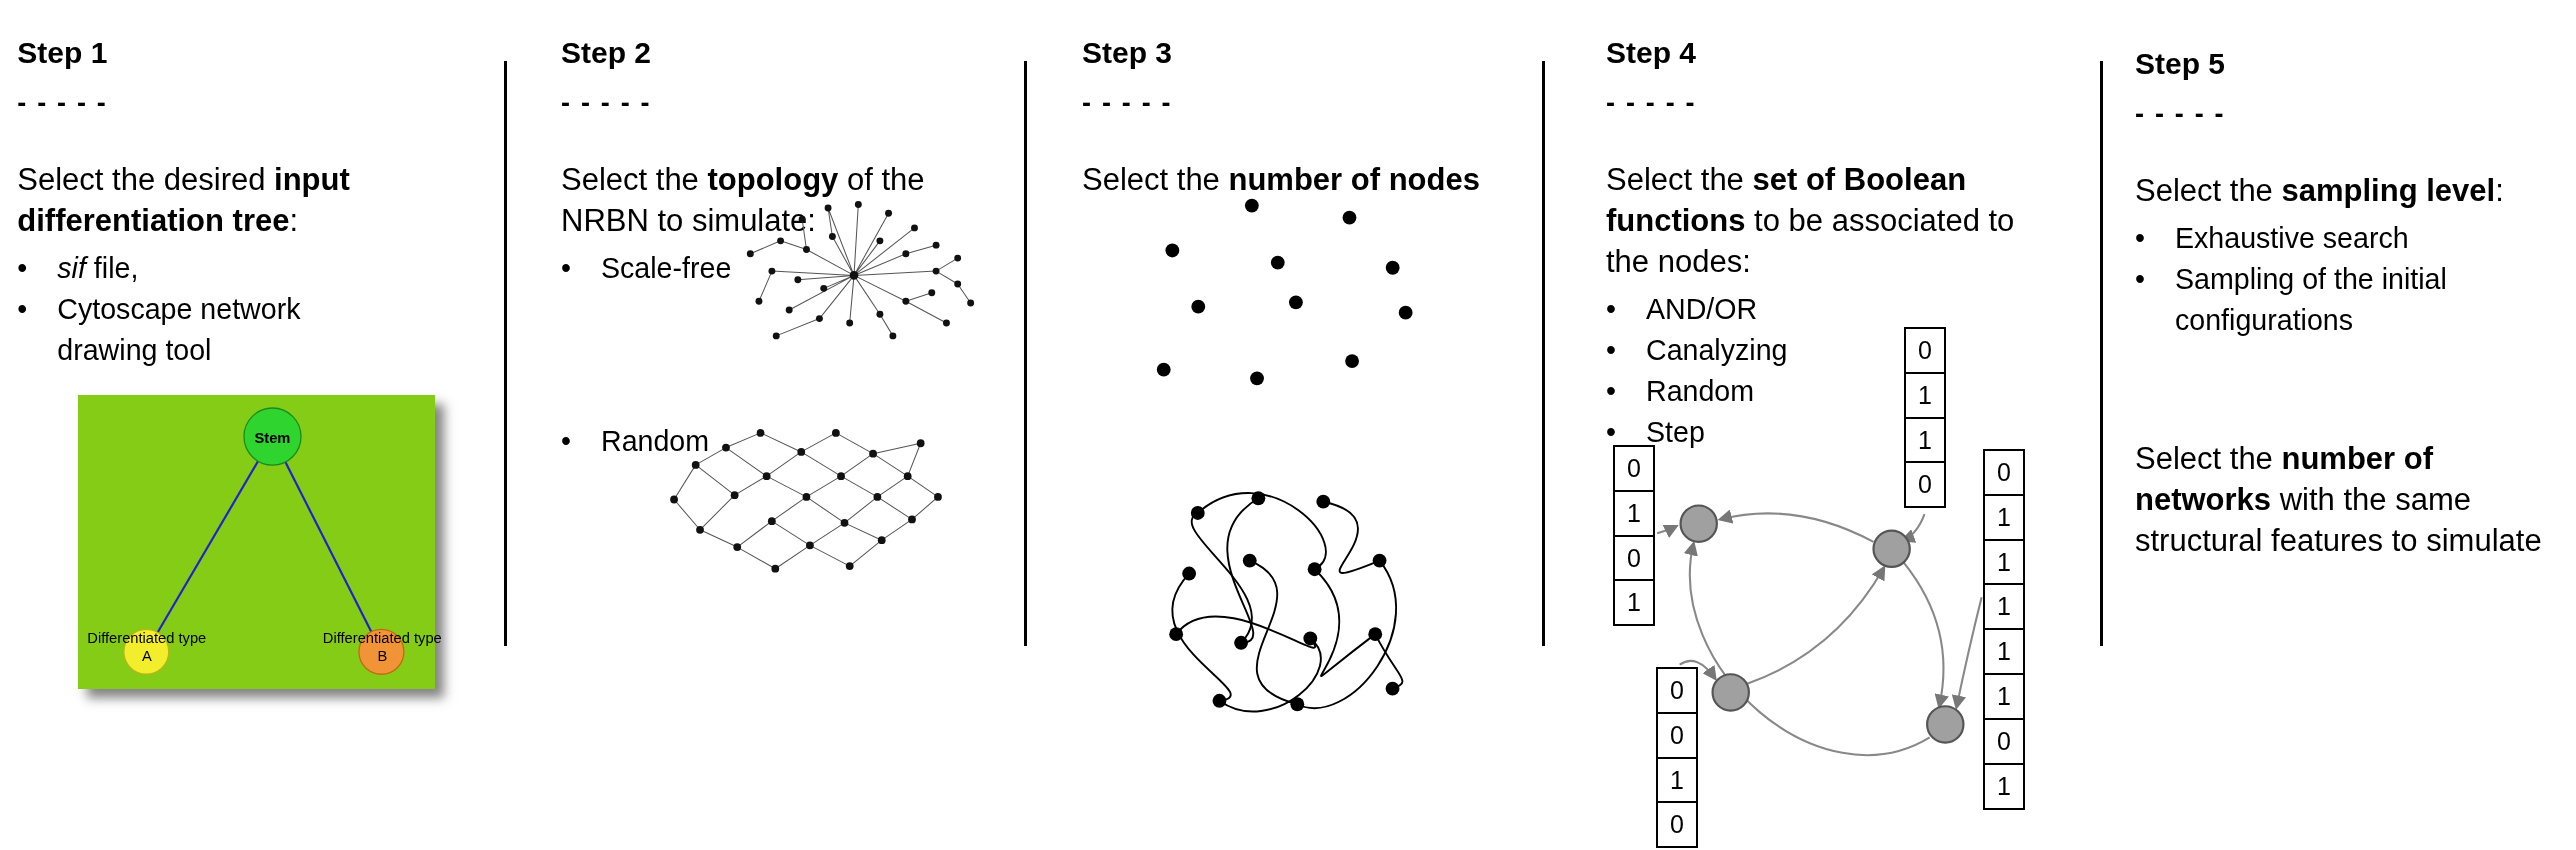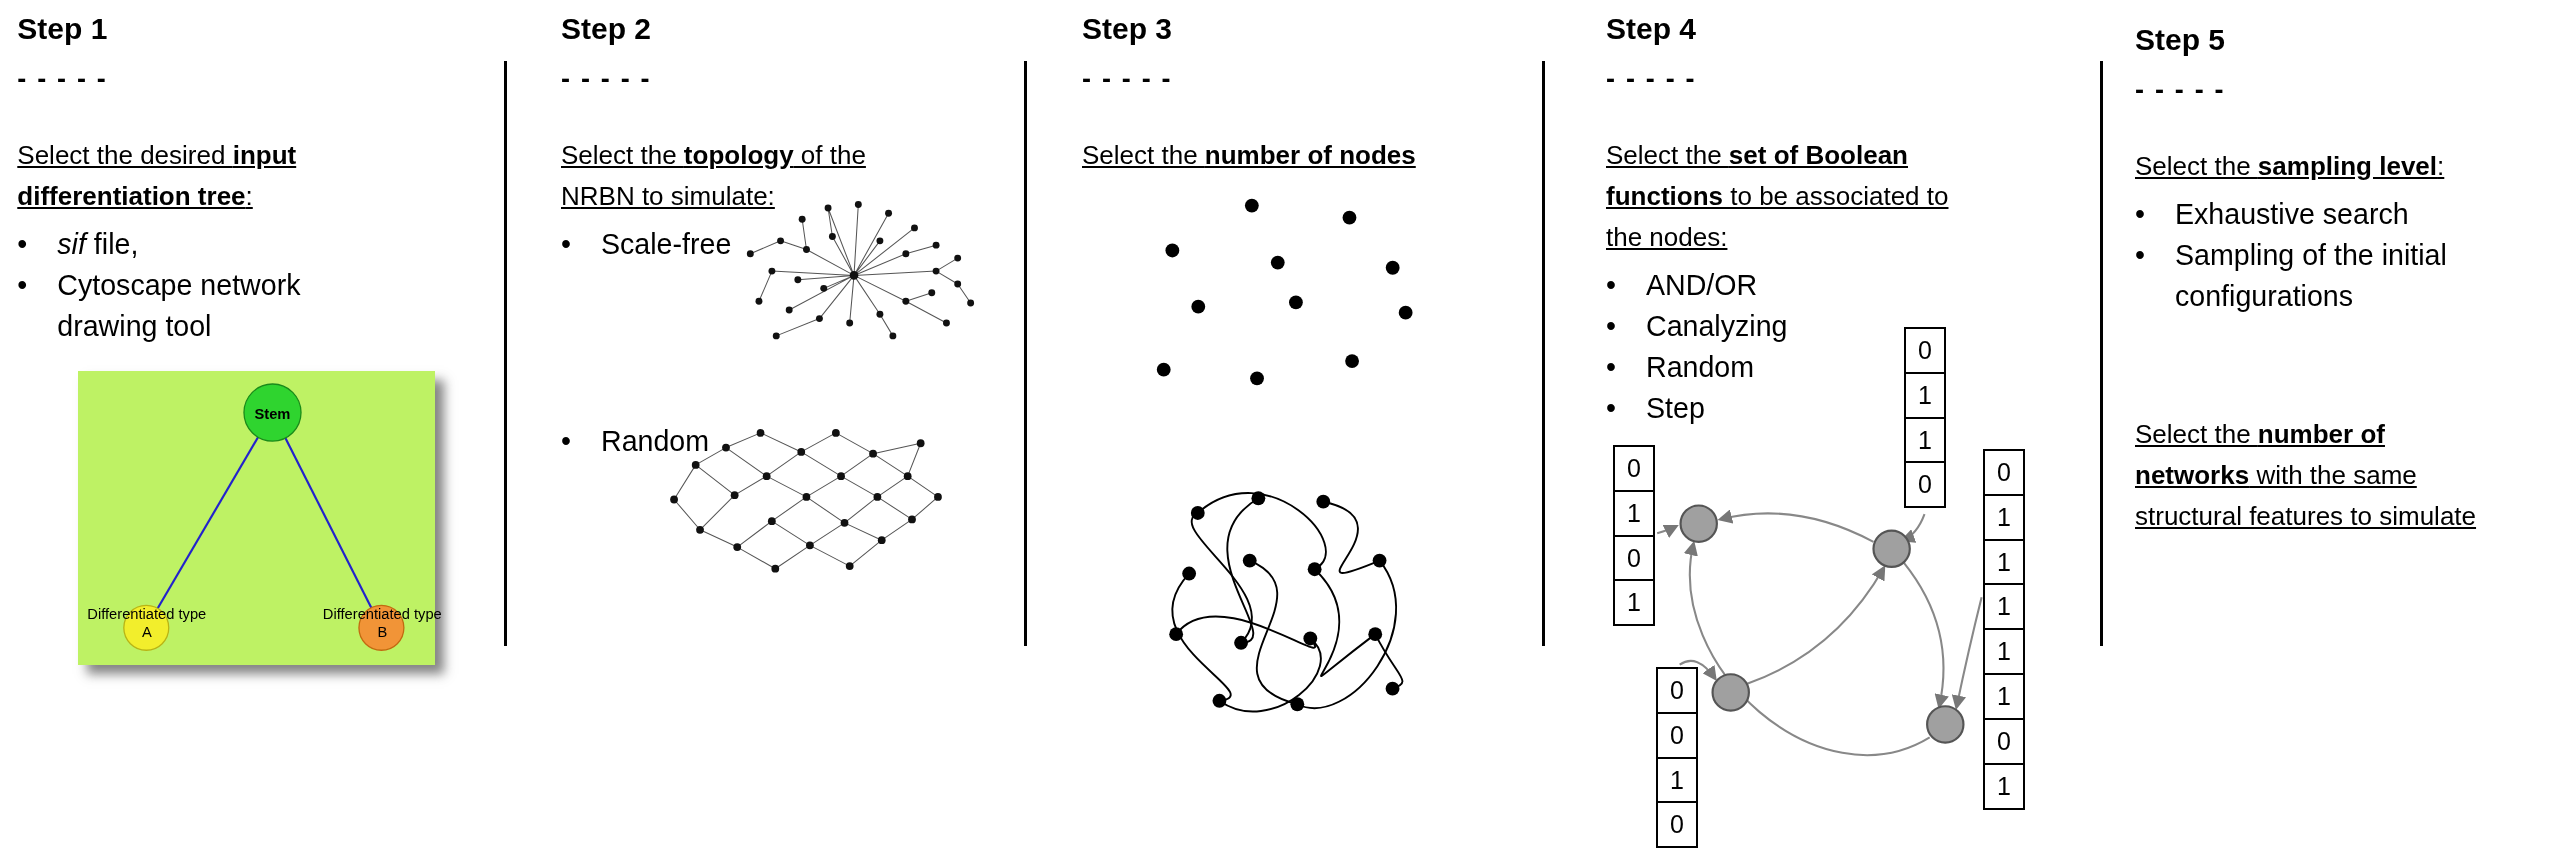--- a/index.html
+++ b/index.html
@@ -7,34 +7,34 @@
     width:2576px; height:851px; background:#ffffff; position:relative; overflow:hidden;
     font-family:"Liberation Sans", sans-serif; color:#000;
   }
   .col { position:absolute; top:0; height:851px; box-sizing:border-box; }
   .col1 { left:0;     width:504px; padding:10.4px 0 0 17.3px; }
   .col2 { left:504px;  width:520px; padding:10.4px 0 0 57px; }
   .col3 { left:1025px; width:518px; padding:10.4px 0 0 57px; }
   .col4 { left:1543px; width:558px; padding:10.4px 0 0 63px; }
   .col5 { left:2101px; width:475px; padding:21px 0 0 34px; }
 
-  .title  { font-size:30px; font-weight:bold; line-height:38px; }
+  .title  { font-size:30px; font-weight:bold; line-height:38px;margin-top:24px; }
   .dashes { font-size:27px; font-weight:bold; margin-top:14px; letter-spacing:1.7px; line-height:35px; }
-  .para   { font-size:26px; line-height:41px; margin-top:38px;text-decoration:underline; }
+  .para   { font-size:31px; line-height:41px; margin-top:38px; }
   .para b { font-weight:bold; }
   .bullets{ margin-top:7px; }
   .brow   { display:flex; font-size:28.6px; line-height:41px; }
   .bmark  { width:40px; flex:none; }
   .btext  { flex:1; }
 
   .divider { position:absolute; top:61px; height:585px; width:2.6px; background:#000; }
   .div1 { left:504px; } .div2 { left:1024px; } .div3 { left:1542px; } .div4 { left:2100px; }
 
   
-  .tree { position:relative; width:357px; height:294px; background:#bef264;
+  .tree { position:relative; width:357px; height:294px; background:#84cc16;
           margin:24px 0 0 61px; box-shadow:8.7px 8.7px 10.4px rgba(110,110,110,0.85); }
   .tree svg { position:absolute; left:0; top:0; }
   .tree-label { position:absolute; width:130px; text-align:center; font-size:14.7px;
                 font-weight:normal; line-height:18px; z-index:2; }
   .lblA { left:3.5px; top:234px; } .lblB { left:239px; top:234px; }
 
   
   .sf-svg  { position:absolute; left:216px; top:189px; }
   .rnd-svg { position:absolute; left:157px; top:400px; }
   .random-bullet { position:absolute; left:57px; top:421px; width:260px; }

